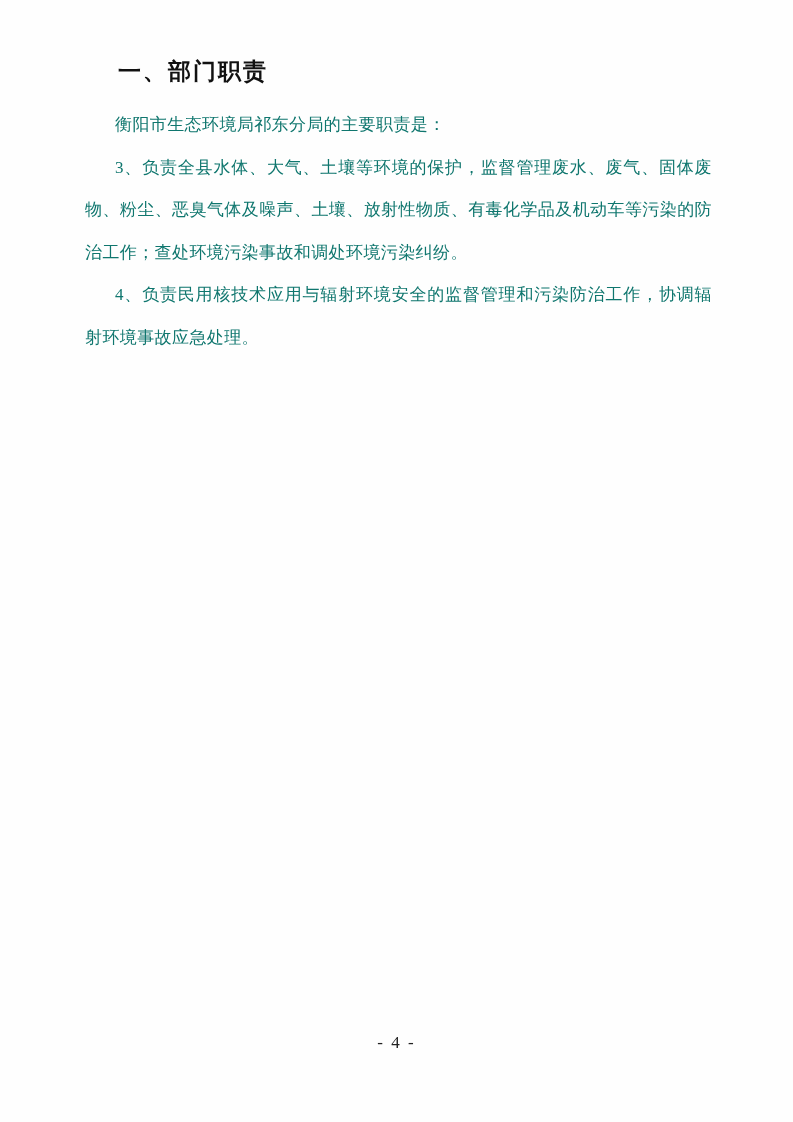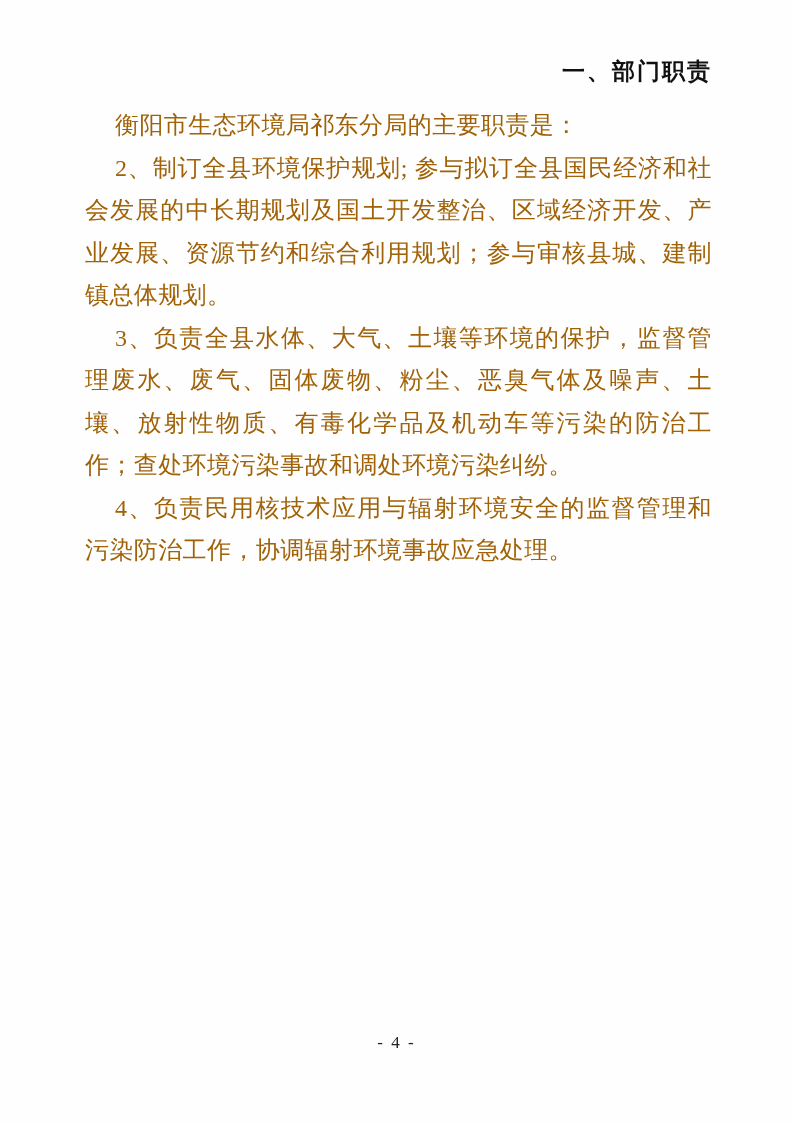--- a/index.html
+++ b/index.html
@@ -25,50 +25,48 @@
   }
   .heading {
     font-family: "Liberation Sans", "DejaVu Sans", sans-serif;
     font-weight: bold;
     font-size: 23px;
     letter-spacing: 2px;
     padding-left: 33px;
     line-height: 32px;
     margin: 0 0 17px 0;
     color: #111;
-    text-align: right;
   }
   .body-text p {
     margin: 0;
-    font-size: 24px;
+    font-size: 17px;
     line-height: 42.5px;
     letter-spacing: 0.4px;
     text-align: justify;
     text-justify: inter-character;
     text-indent: 30px;
-    color: #a16207;
+    color: #0f766e;
   }
   .footer {
     position: absolute;
     top: 1033px;
     left: 0;
     width: 100%;
     text-align: center;
     font-size: 17px;
     letter-spacing: 2px;
     color: #222;
   }
 </style>
 </head>
 <body>
 
 <div class="page">
   <div class="content">
     <h2 class="heading">一、部门职责</h2>
     <div class="body-text">
       <p>衡阳市生态环境局祁东分局的主要职责是：</p>
-      <p>2、制订全县环境保护规划; 参与拟订全县国民经济和社会发展的中长期规划及国土开发整治、区域经济开发、产业发展、资源节约和综合利用规划；参与审核县城、建制镇总体规划。</p>
       <p>3、负责全县水体、大气、土壤等环境的保护，监督管理废水、废气、固体废物、粉尘、恶臭气体及噪声、土壤、放射性物质、有毒化学品及机动车等污染的防治工作；查处环境污染事故和调处环境污染纠纷。</p>
       <p>4、负责民用核技术应用与辐射环境安全的监督管理和污染防治工作，协调辐射环境事故应急处理。</p>
     </div>
   </div>
   <div class="footer">- 4 -</div>
 </div>
 
 </body></html>

